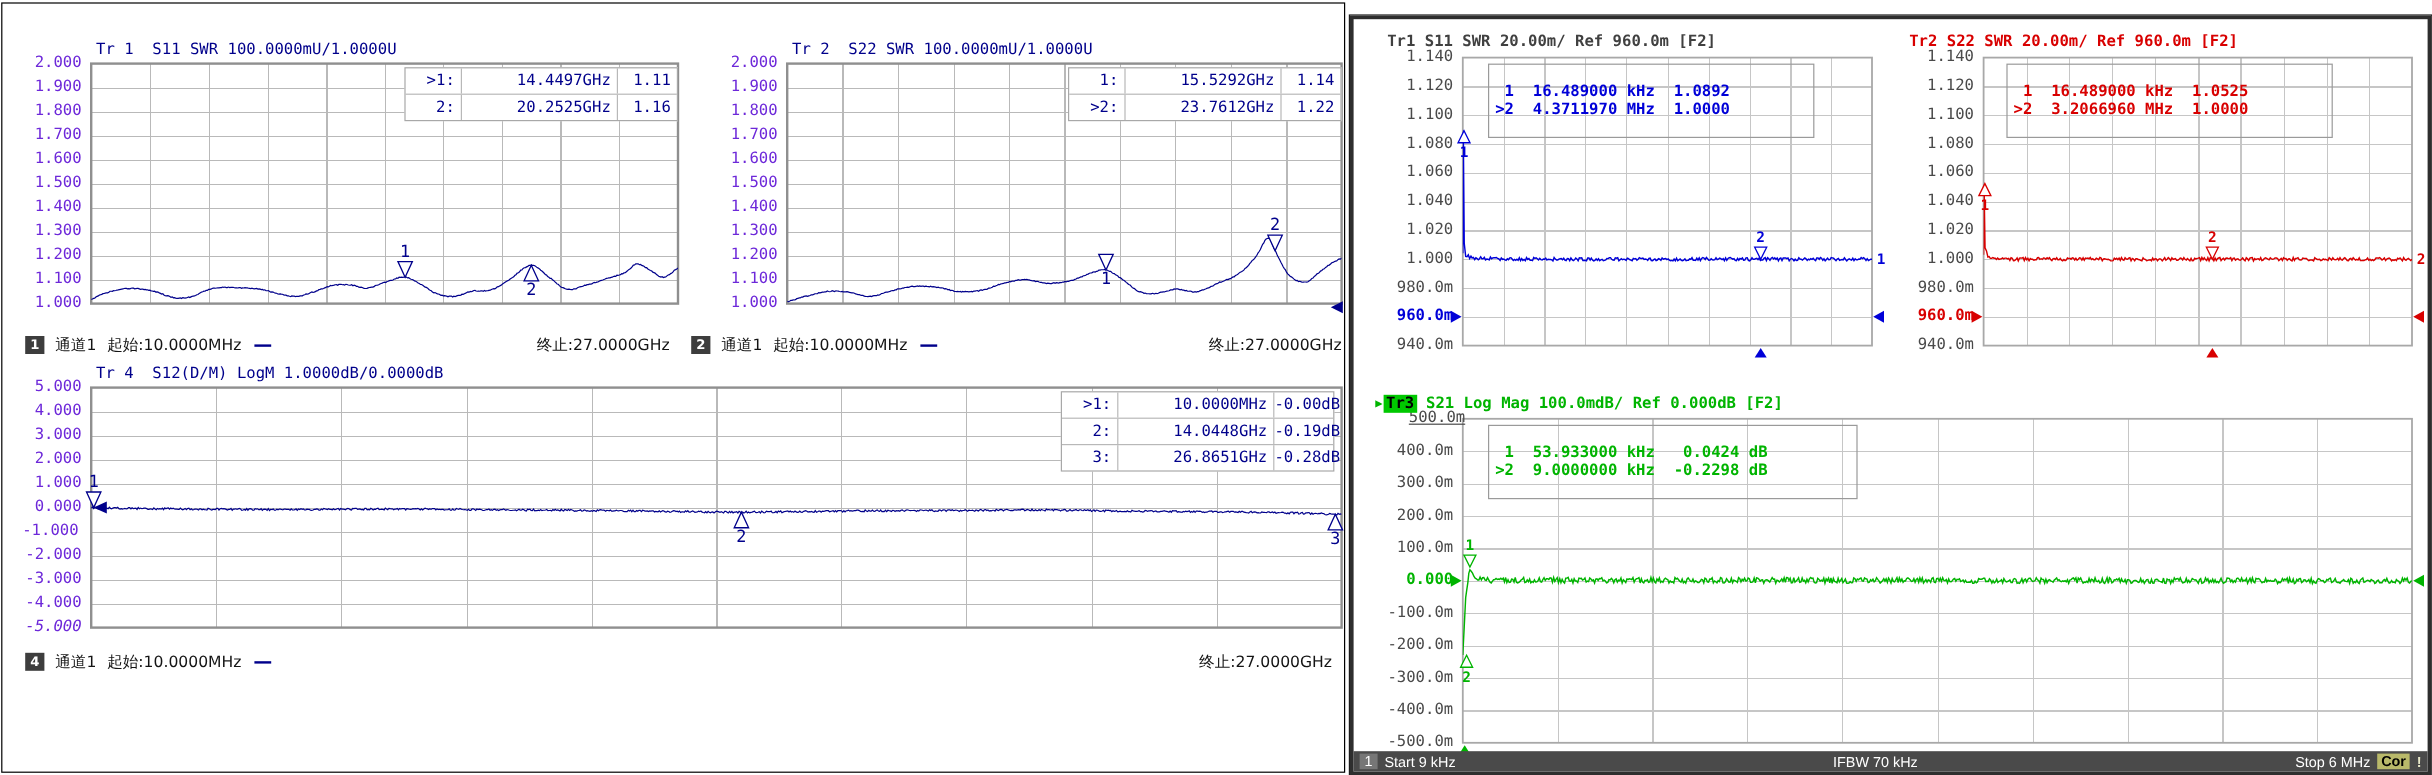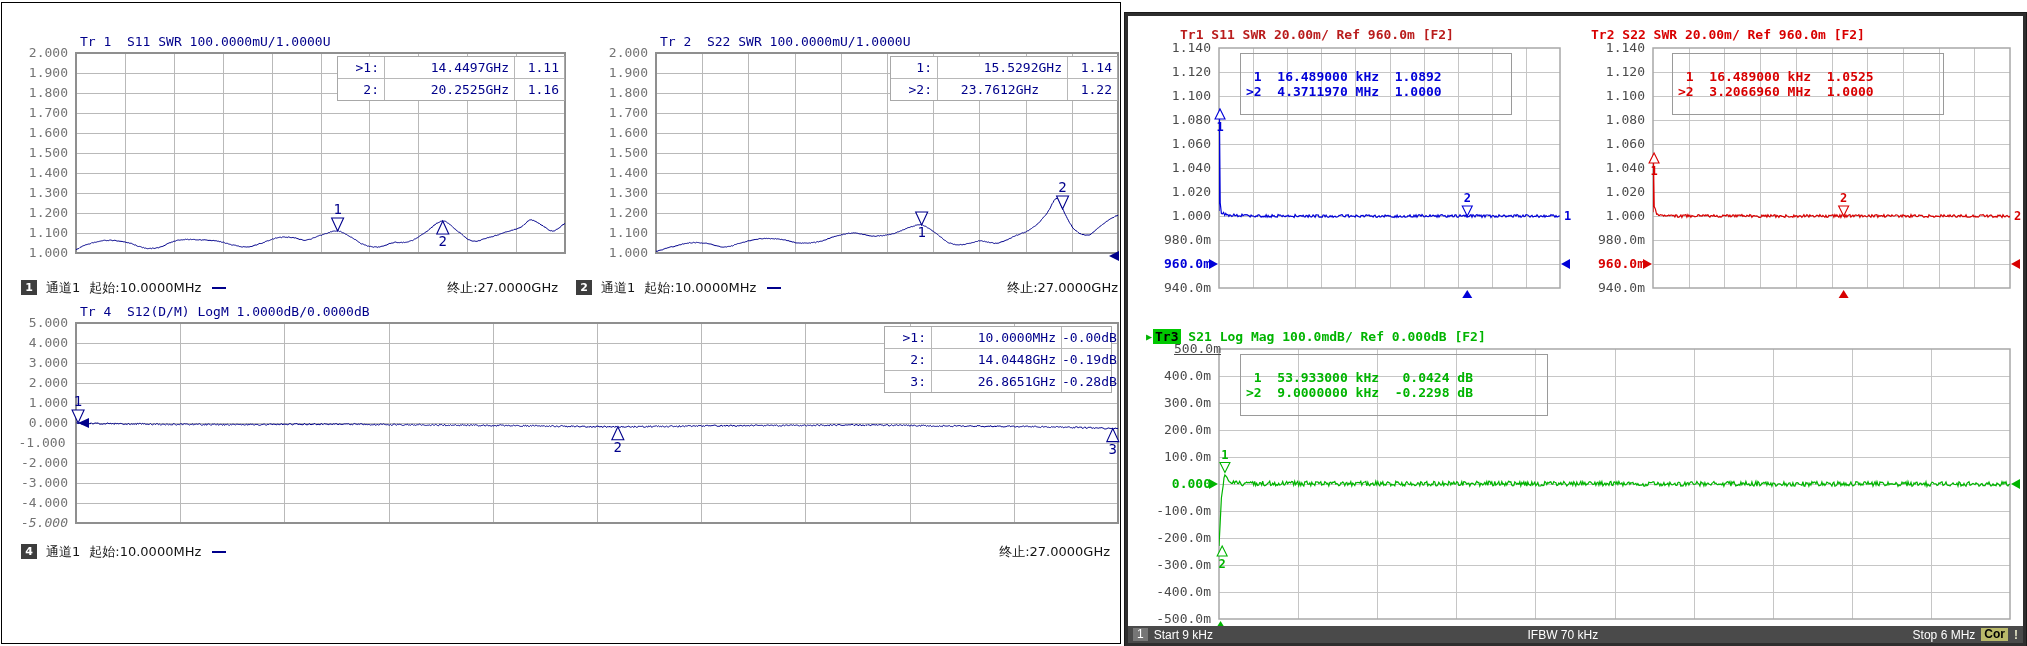--- a/index.html
+++ b/index.html
@@ -12,21 +12,21 @@
   .r-frame{position:absolute;left:0;top:0;right:0;bottom:0;border:3px solid #2e2e2e;}
   
   .lrow{position:absolute;height:17px;display:flex;justify-content:space-between;align-items:center;
         z-index:7;font-size:13px;color:#141414;font-family:"DejaVu Sans","Liberation Sans",sans-serif;}
   .lgrp{display:flex;align-items:center;gap:9px;}
   .badge{display:inline-flex;width:16px;height:15px;background:#3d3d3d;color:#fff;
          font:bold 11px "DejaVu Sans",sans-serif;align-items:center;justify-content:center;}
   .dash{display:inline-block;width:14px;height:2px;background:#00008b;margin-left:2px;}
   
   .ylab{position:absolute;z-index:6;text-align:right;font-size:13px;line-height:15px;height:15px;white-space:pre;}
-  .ylab.left{color:#737373;}
+  .ylab.left{color:#6d28d9;}
   .ylab.right{color:#4a4a4a;}
   .ylab.hl{font-weight:bold;}
   .ctitle{position:absolute;z-index:6;font-size:13px;line-height:14px;white-space:pre;}
   .ctitle.left{color:#00008b;}
   .ctitle.right{font-weight:bold;}
   .tr-tag{color:#000;background:#00c800;padding:0 2px;font-weight:bold;}
   .tr-arrow{font-size:10px;vertical-align:1px;margin-right:1px;}
   
   .mtable{position:absolute;z-index:6;background:#fff;border:1px solid #a8a8a8;}
   .mtr{display:flex;height:21px;line-height:21px;font-size:13px;color:#00008b;}
@@ -313,21 +313,21 @@
     <div class="ylab left" style="left: 596px; top: 245px; width: 52px;">1.000</div>
     <div class="ctitle left" style="left: 660px; top: 35px;">Tr 2  S22 SWR 100.0000mU/1.0000U</div>
     <div class="mtable" style="left: 890px; top: 56px;">
       <div class="mtr">
         <div class="mtd" style="width: 46px;"> 1:</div>
         <div class="mtd" style="width: 130px;">15.5292GHz</div>
         <div class="mtd" style="width: 50px;">1.14</div>
       </div>
       <div class="mtr">
         <div class="mtd" style="width: 46px;">&gt;2:</div>
-        <div class="mtd" style="width: 130px; text-align: center;">23.7612GHz</div>
+        <div class="mtd" style="width: 130px;">23.7612GHz</div>
         <div class="mtd" style="width: 50px;">1.22</div>
       </div>
     </div>
     <div class="ylab left" style="left: 16px; top: 315px; width: 52px;">5.000</div>
     <div class="ylab left" style="left: 16px; top: 335px; width: 52px;">4.000</div>
     <div class="ylab left" style="left: 16px; top: 355px; width: 52px;">3.000</div>
     <div class="ylab left" style="left: 16px; top: 375px; width: 52px;">2.000</div>
     <div class="ylab left" style="left: 16px; top: 395px; width: 52px;">1.000</div>
     <div class="ylab left" style="left: 16px; top: 415px; width: 52px;">0.000</div>
     <div class="ylab left" style="left: 16px; top: 435px; width: 52px; text-align: center;">-1.000</div>
@@ -357,21 +357,21 @@
     <div class="ylab right" style="left: 1150px; top: 64px; width: 61px;">1.120</div>
     <div class="ylab right" style="left: 1150px; top: 88px; width: 61px;">1.100</div>
     <div class="ylab right" style="left: 1150px; top: 112px; width: 61px;">1.080</div>
     <div class="ylab right" style="left: 1150px; top: 136px; width: 61px;">1.060</div>
     <div class="ylab right" style="left: 1150px; top: 160px; width: 61px;">1.040</div>
     <div class="ylab right" style="left: 1150px; top: 184px; width: 61px;">1.020</div>
     <div class="ylab right" style="left: 1150px; top: 208px; width: 61px;">1.000</div>
     <div class="ylab right" style="left: 1150px; top: 232px; width: 61px;">980.0m</div>
     <div class="ylab right hl" style="left: 1150px; top: 256px; width: 61px; color: rgb(0, 0, 216);">960.0m</div>
     <div class="ylab right" style="left: 1150px; top: 280px; width: 61px;">940.0m</div>
-    <div class="ctitle right" style="left: 1156px; top: 28px; color: #b91c1c; margin-left: 24px;">Tr1 S11 SWR 20.00m/ Ref 960.0m [F2]</div>
+    <div class="ctitle right" style="left: 1156px; top: 28px; color: #404040;">Tr1 S11 SWR 20.00m/ Ref 960.0m [F2]</div>
     <div class="mbox" style="left: 1240px; top: 53px; width: 270px;">
       <div class="mbr" style="color: rgb(0, 0, 216);"> 1  16.489000 kHz  1.0892</div>
       <div class="mbr" style="color: rgb(0, 0, 216);">&gt;2  4.3711970 MHz  1.0000</div>
     </div>
     <div class="ylab right" style="left: 1584px; top: 40px; width: 61px;">1.140</div>
     <div class="ylab right" style="left: 1584px; top: 64px; width: 61px;">1.120</div>
     <div class="ylab right" style="left: 1584px; top: 88px; width: 61px;">1.100</div>
     <div class="ylab right" style="left: 1584px; top: 112px; width: 61px;">1.080</div>
     <div class="ylab right" style="left: 1584px; top: 136px; width: 61px;">1.060</div>
     <div class="ylab right" style="left: 1584px; top: 160px; width: 61px;">1.040</div>

